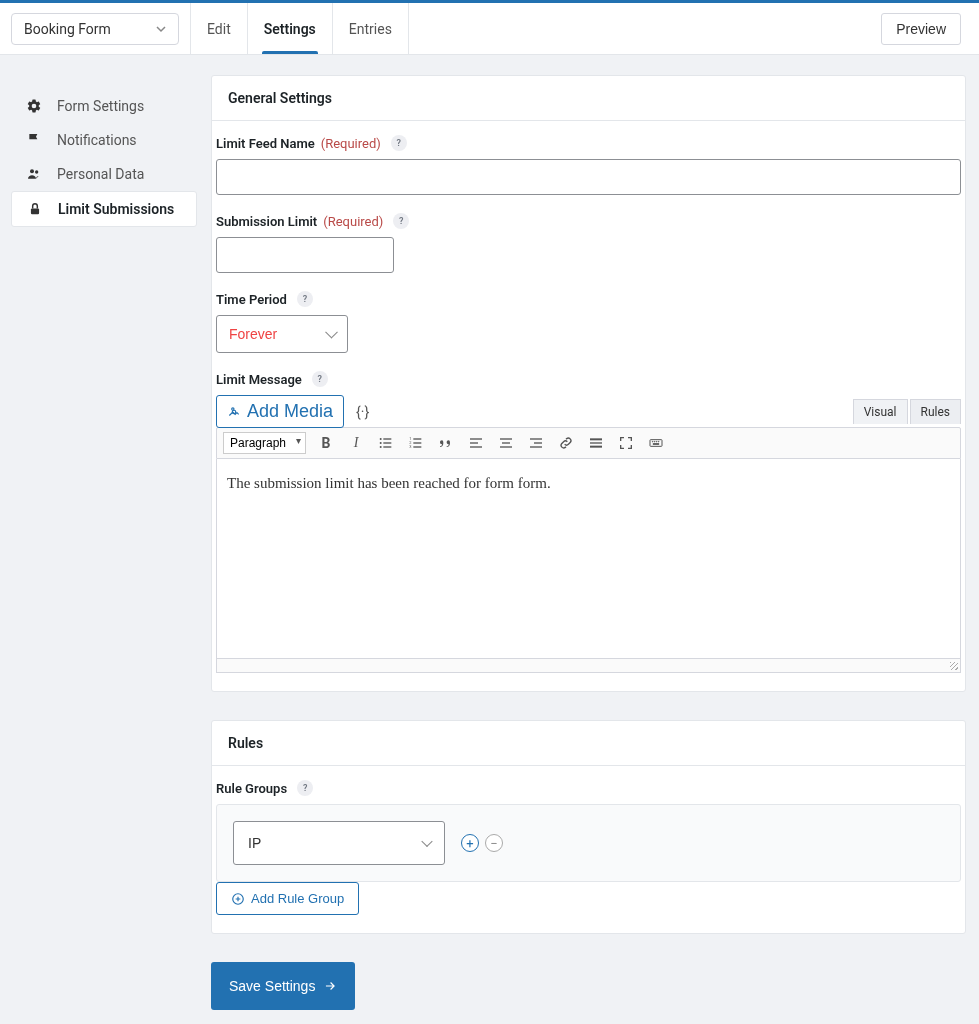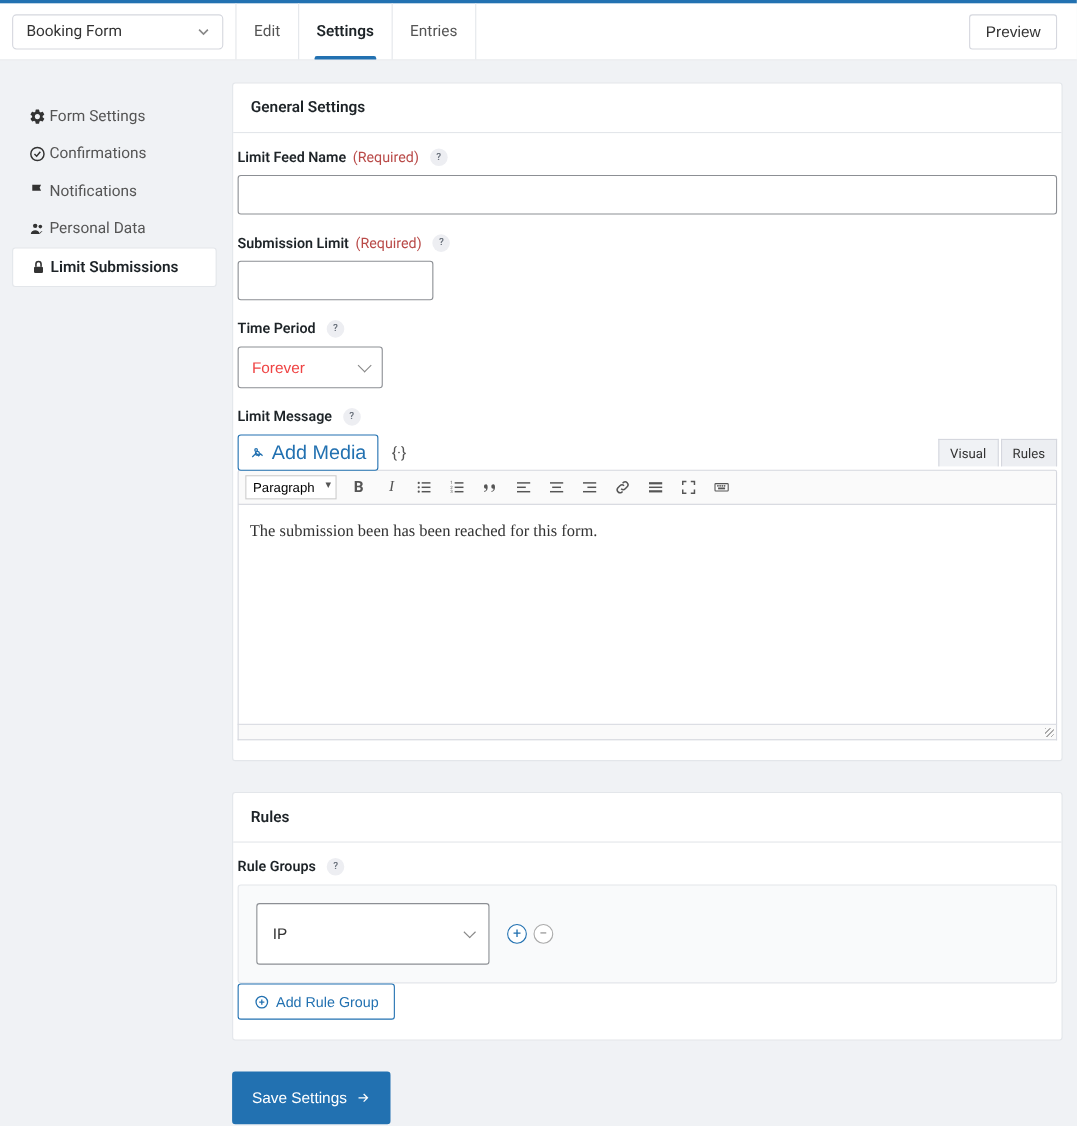--- a/index.html
+++ b/index.html
@@ -15,21 +15,21 @@
   background: #fff;
   border-bottom: 1px solid #e3e6ea;
   border-top: 3px solid #2271b1;
   height: 55px;
 }
 .form-selector {
   margin: 0 11px;
   border: 1px solid #d5d7de;
   border-radius: 4px;
   height: 32px;
-  width: 192px;
+  width: 168px;
   display: flex;
   align-items: center;
   padding: 0 12px;
   background: #fff;
   font-size: 14px;
   color: #333;
   cursor: pointer;
   justify-content: space-between;
 }
 .form-selector .chev { color: #888; font-size: 11px; }
@@ -75,21 +75,21 @@
   align-items: flex-start;
 }
 .sidenav {
   width: 186px;
   flex-shrink: 0;
   padding-top: 14px;
 }
 .sidenav-item {
   display: flex;
   align-items: center;
-  gap: 2px;
+  gap: 14px;
   padding: 9px 14px;
   font-size: 14px;
   color: #555;
   cursor: pointer;
   border-radius: 3px;
 }
 .sidenav-item.active {
   background: #fff;
   border: 1px solid #e3e6ea;
   color: #1d2327;
@@ -282,21 +282,21 @@
   border-radius: 3px;
   padding: 16px;
   display: flex;
   gap: 16px;
   align-items: center;
 }
 .rule-select-wrap { position: relative; width: 212px; }
 .rule-select {
   border: 1px solid #8c8f94;
   border-radius: 3px;
-  height: 56px;
+  height: 44px;
   padding: 0 30px 0 14px;
   font-size: 14px;
   background: #fff;
   width: 100%;
   cursor: pointer;
   appearance: none;
   color: #333;
 }
 .rule-select-wrap::after {
   content: '';
@@ -382,29 +382,20 @@
     <div class="sidenav-item">
       <span class="ico">
         <svg width="16" height="16" viewBox="0 0 24 24" fill="#333">
             <path d="M19.14,12.94a7.07,7.07,0,0,0,.06-.94,7.07,7.07,0,0,0-.06-.94l2-1.58a.5.5,0,0,0,.12-.64l-1.9-3.3a.5.5,0,0,0-.61-.22l-2.39,1A7,7,0,0,0,14.8,5.38L14.44,2.84A.5.5,0,0,0,13.94,2.4H10.06a.5.5,0,0,0-.5.44L9.2,5.38A7,7,0,0,0,7.6,6.32l-2.39-1a.5.5,0,0,0-.61.22l-1.9,3.3a.5.5,0,0,0,.12.64l2,1.58a7.07,7.07,0,0,0-.06.94,7.07,7.07,0,0,0,.06.94l-2,1.58a.5.5,0,0,0-.12.64l1.9,3.3a.5.5,0,0,0,.61.22l2.39-1a7,7,0,0,0,1.6.94l.36,2.54a.5.5,0,0,0,.5.44h3.88a.5.5,0,0,0,.5-.44l.36-2.54a7,7,0,0,0,1.6-.94l2.39,1a.5.5,0,0,0,.61-.22l1.9-3.3a.5.5,0,0,0-.12-.64ZM12,15.5A3.5,3.5,0,1,1,15.5,12,3.5,3.5,0,0,1,12,15.5Z"></path>
           </svg>
       </span>
       <span>Form Settings</span>
     </div>
     <div class="sidenav-item">
       <span class="ico">
-        <svg width="16" height="16" viewBox="0 0 24 24" fill="none" stroke="#333" stroke-width="2">
-            <circle cx="12" cy="12" r="9"></circle>
-            <path d="M8 12l3 3 5-6"></path>
-          </svg>
-      </span>
-      <span>Confirmations</span>
-    </div>
-    <div class="sidenav-item">
-      <span class="ico">
         <svg width="16" height="16" viewBox="0 0 24 24" fill="#333">
             <path d="M5 3v18M5 3h12l-2 4 2 4H5"></path>
           </svg>
       </span>
       <span>Notifications</span>
     </div>
     <div class="sidenav-item">
       <span class="ico">
         <svg width="16" height="16" viewBox="0 0 24 24" fill="#333">
             <circle cx="9" cy="8" r="3"></circle>
@@ -559,21 +550,21 @@
                   <rect x="3" y="7" width="18" height="10" rx="1"></rect>
                   <circle cx="7" cy="10" r="0.5" fill="#555"></circle>
                   <circle cx="10" cy="10" r="0.5" fill="#555"></circle>
                   <circle cx="13" cy="10" r="0.5" fill="#555"></circle>
                   <circle cx="16" cy="10" r="0.5" fill="#555"></circle>
                   <rect x="8" y="13" width="8" height="1" fill="#555"></rect>
                 </svg>
             </span>
           </div>
           <div class="editor-area">
-            <span>The submission been has been reached for this form.</span>
+            <span>The submission limit has been reached for form form.</span>
           </div>
           <div class="editor-footer"></div>
         </div>
       </div>
     </div>
 
     <div class="panel">
       <div class="panel-header">Rules</div>
       <div class="panel-body">
         <div class="field-label">

